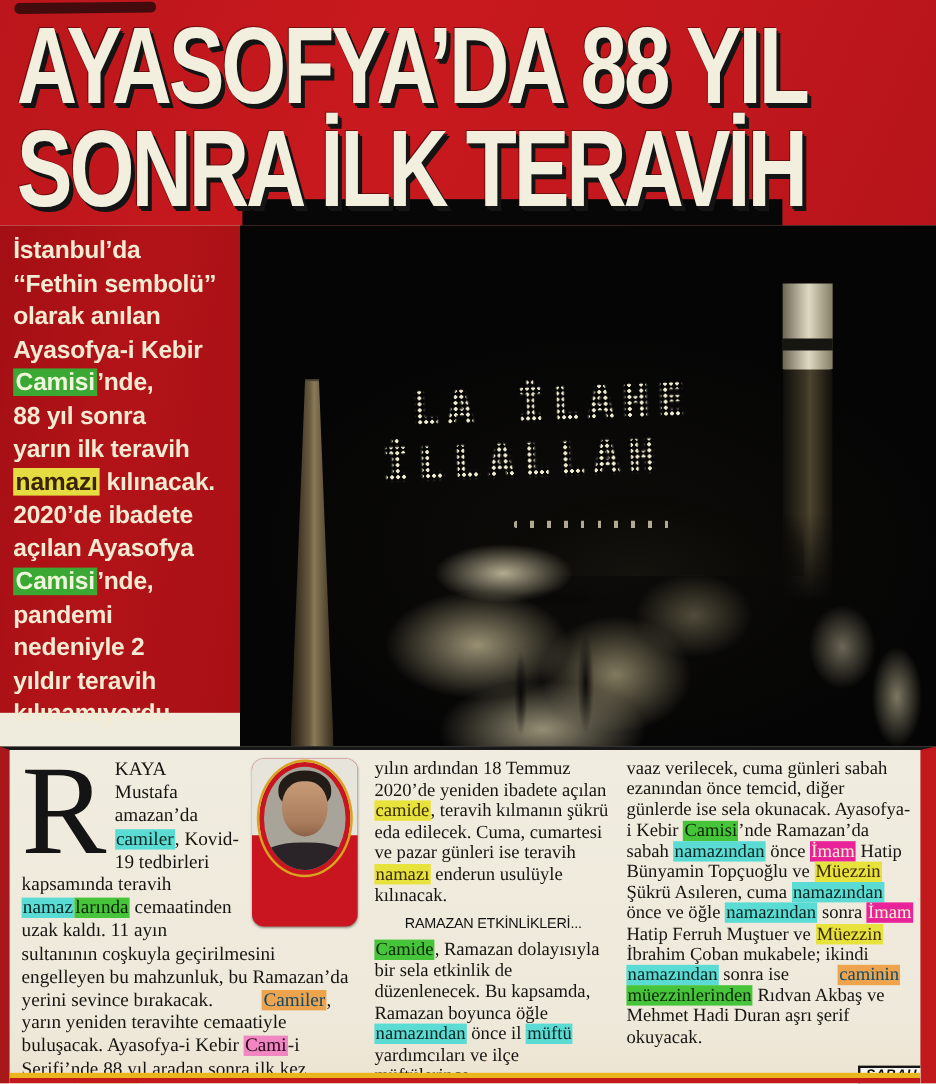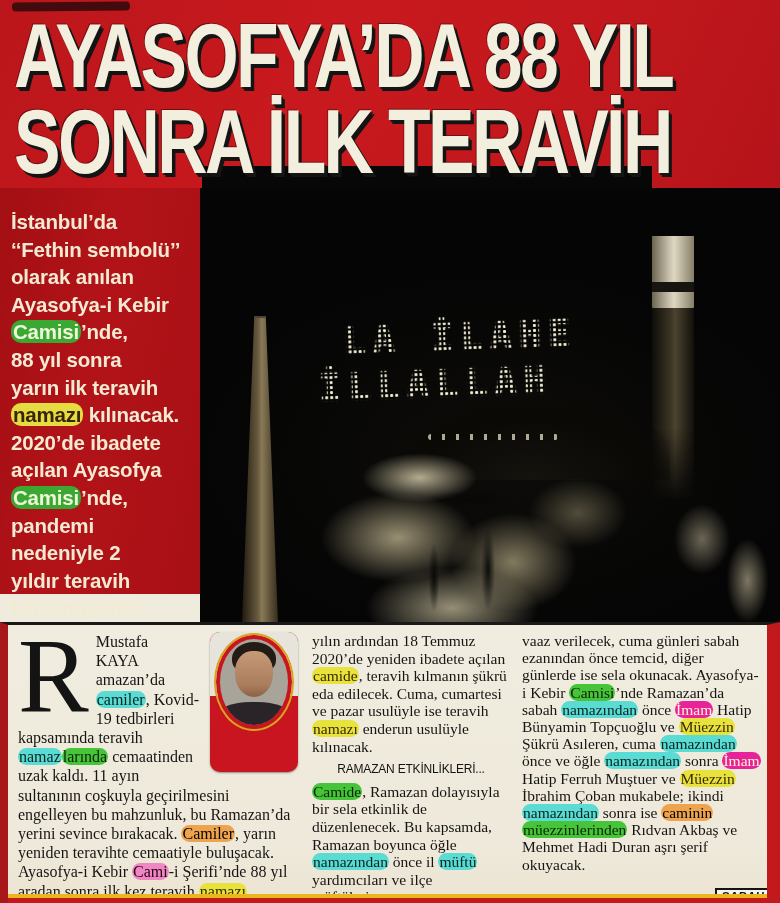--- a/index.html
+++ b/index.html
@@ -21,21 +21,21 @@
     text-shadow:4px 4px 0 #141414, -1px -1px 0 rgba(40,0,0,.5), 2px 2px 0 #1a1a1a; }
   .hl-line.l1 { top:4px; }
   .hl-line.l2 { top:90px; }
 
   
   .mid { position:relative; width:780px; height:434px; display:flex; }
   .sidebar { width:200px; height:406px; flex:0 0 200px;
     background:linear-gradient(100deg,#a30f14, #b21318 45%, #a81016);
     color:#f3ead2; font-family:"Liberation Sans", sans-serif;
     font-weight:700; font-size:20.5px; line-height:27.6px;
-    padding:20px 4px 0 11px; letter-spacing:-.2px; }
+    padding:7px 4px 0 11px; letter-spacing:-.2px; }
   .sidebar .hl { padding:0 2px; }
   .sidebar .hl-green { background:#3aa832; color:#eef6da; }
   .sidebar .hl-yellow { background:#e4dc40; color:#3a2408; }
 
   .photo { position:relative; width:580px; height:434px; flex:0 0 580px;
     background:radial-gradient(ellipse 420px 260px at 52% 62%, #0d0c09 0%, #050505 70%), #050505;
     overflow:hidden; }
 
   .minaret-left { position:absolute; left:42px; top:128px; width:36px; height:306px;
     background:linear-gradient(90deg,#201a10 0%, #6a5c40 45%, #8a7a58 55%, #352c1c 100%);
@@ -94,25 +94,25 @@
   .article::after { content:""; position:absolute; left:0; right:0; bottom:0; height:9px;
     background:linear-gradient(180deg,#e9b61e 0 44%, #c2191d 44%); }
   .col { color:#171513; }
   .col1 { flex:0 0 282px; font-size:16px; line-height:19.2px; }
   .col2 { flex:0 0 198px; font-size:15.5px; line-height:17.6px; }
   .col3 { flex:1 1 auto; font-size:15.5px; line-height:17.2px; }
   .dropcap { float:left; font-family:"Liberation Serif", serif; font-weight:400;
     font-size:106px; line-height:76px; margin:6px 7px 0 0; color:#141414; }
   .col2 h3 { font-family:"Liberation Sans", sans-serif; font-weight:400;
     font-size:12px; letter-spacing:-.2px; color:#131313; margin:6px 0 4px;text-align:center; }
-  .hl { padding:0 1px;border-radius:10px; }
+  .hl { padding:0 1px; }
   .article .hl-cyan   { background:#5adcd4; color:#08241f; }
   .article .hl-green  { background:#46c43a; color:#0c2405; }
   .article .hl-yellow { background:#e8e23c; color:#3a2a05; }
-  .article .hl-orange { background:#eea34d; color:#000000; }
+  .article .hl-orange { background:#eea34d; color:#0c4a6e;margin-left:37px; }
   .article .hl-pink   { background:#f086c2; color:#270318; }
   .article .hl-magenta{ background:#e8239a; color:#fdf3cf;margin-top:23px; }
 
   
   .byline-float { float:right; width:90px; height:146px; margin:0 0 6px 8px; position:relative; }
   .byline-card { position:absolute; inset:0 2px 6px 0; background:#c8151f; border-radius:10px;
     box-shadow:0 1px 2px rgba(0,0,0,.4); }
   .byline-card::before { content:""; position:absolute; left:0; right:0; top:0; height:64px;
     background:#e7e4db; border-radius:10px 10px 0 0; }
   .portrait-ring { position:absolute; top:3px; left:6px; width:76px; height:94px;
@@ -171,32 +171,32 @@
           <span class="byline-card">
             <span class="portrait-ring">
               <span class="portrait-hair"></span>
               <span class="portrait-face"></span>
               <span class="portrait-shirt"></span>
             </span>
             <span class="byline-name">
               </span>
             </span>
           </span>
-        </p><div>Mustafa</div>
-              <div>KAYA</div>
+        </p><div>KAYA</div>
+              <div>Mustafa</div>
             
             <span class="sabah-tag">SABAH</span>
           
         
         <span><span>amazan’da </span><span class="hl hl-cyan">camiler</span><span>, Kovid-19 tedbirleri kapsamında teravih </span><span class="hl hl-cyan">namaz</span><span class="hl hl-green">larında</span><span> cemaatinden uzak kaldı. 11 ayın sultanının coşkuyla geçirilmesini engelleyen bu mahzunluk, bu Ramazan’da yerini sevince bırakacak. </span><span class="hl hl-orange">Camiler</span><span>, yarın yeniden teravihte cemaatiyle buluşacak. Ayasofya-i Kebir </span><span class="hl hl-pink">Cami</span><span>-i Şerifi’nde 88 yıl aradan sonra ilk kez teravih </span><span class="hl hl-yellow">namazı</span><span> kılınacak. 86</span></span>
       <p></p>
     </div>
 
     <div class="col col2">
-      <p><span>yılın ardından 18 Temmuz 2020’de yeniden ibadete açılan </span><span class="hl hl-yellow">camide</span><span>, teravih kılmanın şükrü eda edilecek. Cuma, cumartesi ve pazar usulüyle ise teravih </span><span class="hl hl-yellow">namazı</span><span> enderun usulüyle kılınacak.</span></p>
+      <p><span>yılın ardından 18 Temmuz 2020’de yeniden ibadete açılan </span><span class="hl hl-yellow">camide</span><span>, teravih kılmanın şükrü eda edilecek. Cuma, cumartesi ve pazar günleri ise teravih </span><span class="hl hl-yellow">namazı</span><span> enderun usulüyle kılınacak.</span></p>
       <h3>RAMAZAN ETKİNLİKLERİ...</h3>
       <p><span class="hl hl-green">Camide</span><span>, Ramazan dolayısıyla bir sela etkinlik de düzenlenecek. Bu kapsamda, Ramazan boyunca öğle </span><span class="hl hl-cyan">namazından</span><span> önce il </span><span class="hl hl-cyan">müftü</span><span> yardımcıları ve ilçe müftülerince</span></p>
     </div>
 
     <div class="col col3">
       <p><span>vaaz verilecek, cuma günleri sabah ezanından önce temcid, diğer günlerde ise sela okunacak. Ayasofya-i Kebir </span><span class="hl hl-green">Camisi</span><span>’nde Ramazan’da sabah </span><span class="hl hl-cyan">namazından</span><span> önce </span><span class="hl hl-magenta">İmam</span><span> Hatip Bünyamin Topçuoğlu ve </span><span class="hl hl-yellow">Müezzin</span><span> Şükrü Asıleren, cuma </span><span class="hl hl-cyan">namazından</span><span> önce ve öğle </span><span class="hl hl-cyan">namazından</span><span> sonra </span><span class="hl hl-magenta">İmam</span><span> Hatip Ferruh Muştuer ve </span><span class="hl hl-yellow">Müezzin</span><span> İbrahim Çoban mukabele; ikindi </span><span class="hl hl-cyan">namazından</span><span> sonra ise </span><span class="hl hl-orange">caminin</span><span> </span><span class="hl hl-green">müezzinlerinden</span><span> Rıdvan Akbaş ve Mehmet Hadi Duran aşrı şerif okuyacak.</span></p>
     </div>
 
   </section>
 </div>

